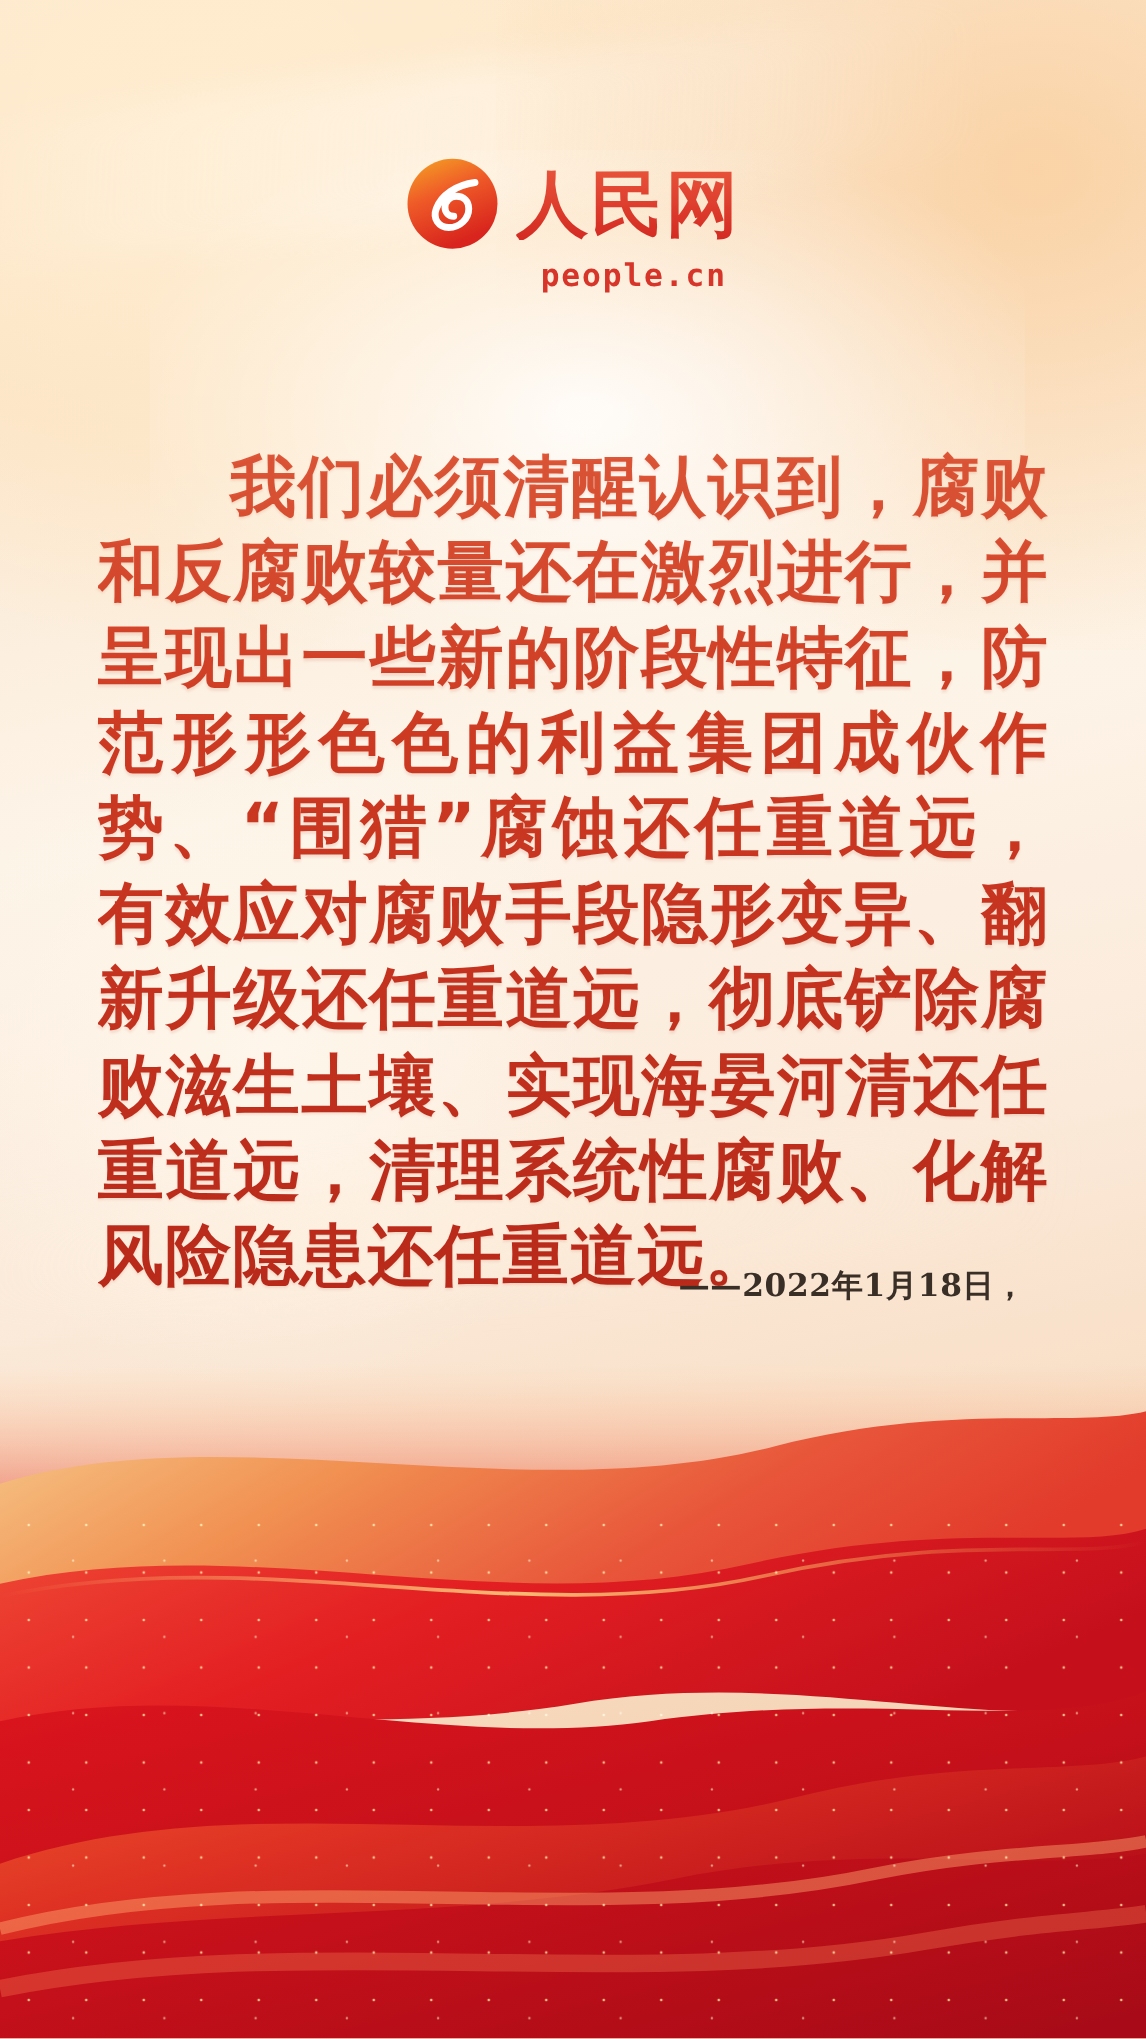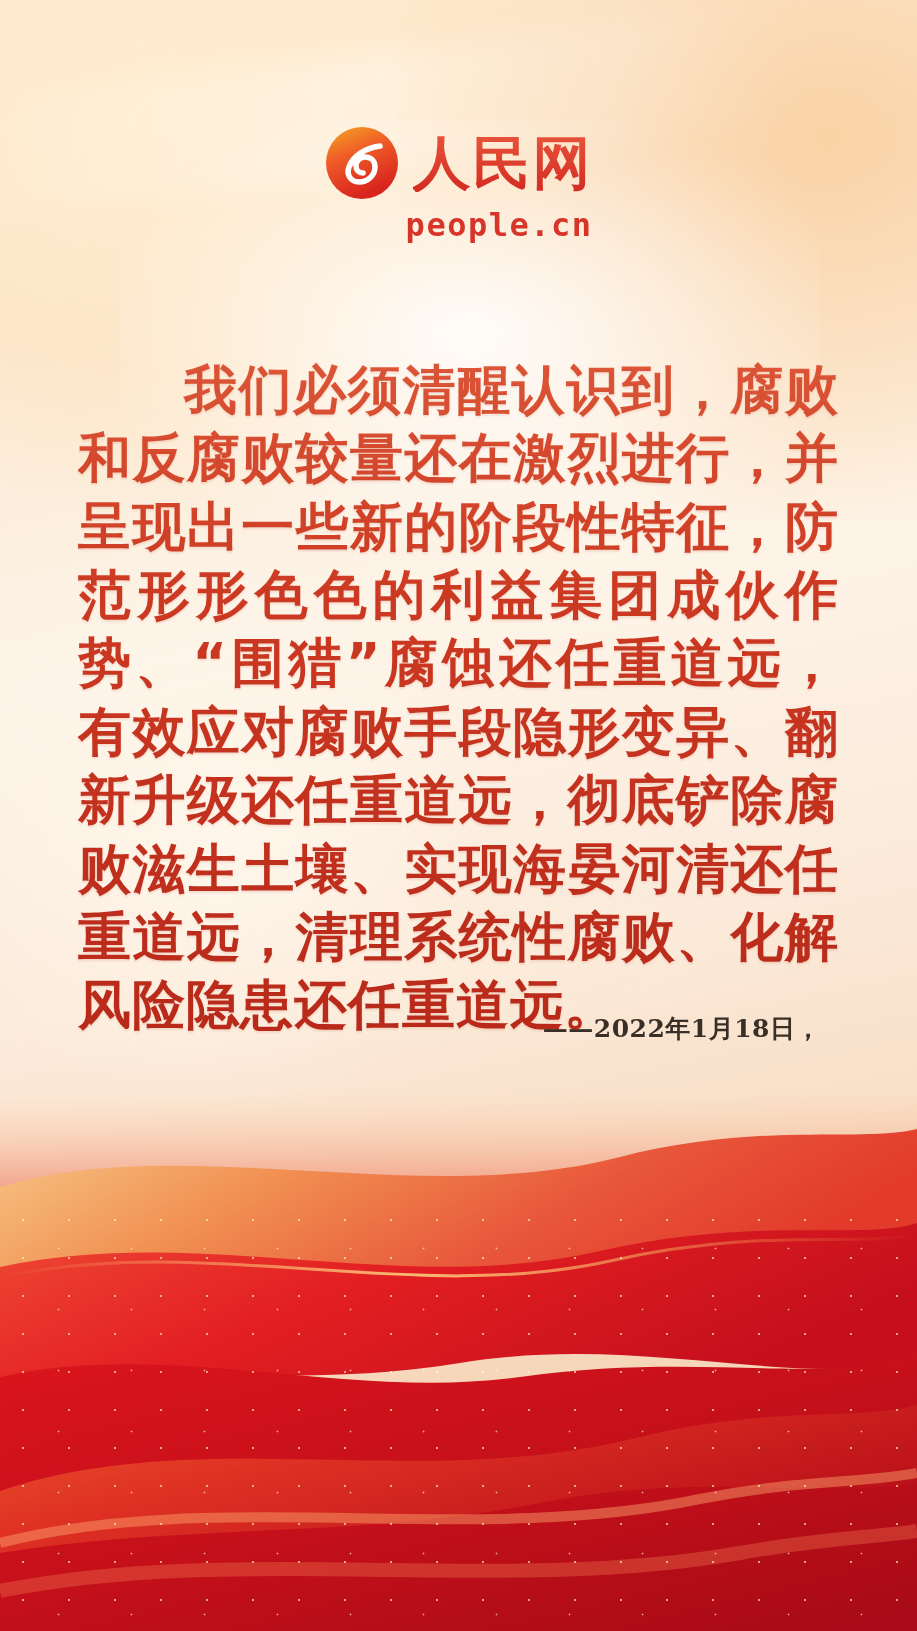--- a/index.html
+++ b/index.html
@@ -59,21 +59,21 @@
     position: absolute;
     left: 0; right: 0;
     top: 126px;
     display: flex;
     justify-content: center;
     align-items: center;
   }
   .logo-inner {
     display: flex;
     flex-direction: column;
-    align-items: flex-end;
+    align-items: flex-start;
   }
   .logo-row {
     display: flex;
     align-items: center;
     gap: 14px;
   }
   .logo-mark {
     width: 74px;
     height: 74px;
     position: relative;
@@ -86,23 +86,23 @@
     letter-spacing: 2px;
     line-height: 1;
     color: #d8352a;
     background: linear-gradient(180deg, #e8533a 0%, #d42a22 100%);
     -webkit-background-clip: text;
     background-clip: text;
     -webkit-text-fill-color: transparent;
   }
   .logo-sub {
     margin-top: 6px;
-    margin-left: 39px;
+    margin-left: 108px;
     font-family: "DejaVu Sans Mono", "Liberation Mono", monospace;
-    font-size: 32px;
+    font-size: 25px;
     letter-spacing: 1.5px;
     font-weight: 700;
     color: #d8352a;
   }
 
   
   .quote {
     position: absolute;
     left: 78px;
     right: 78px;

